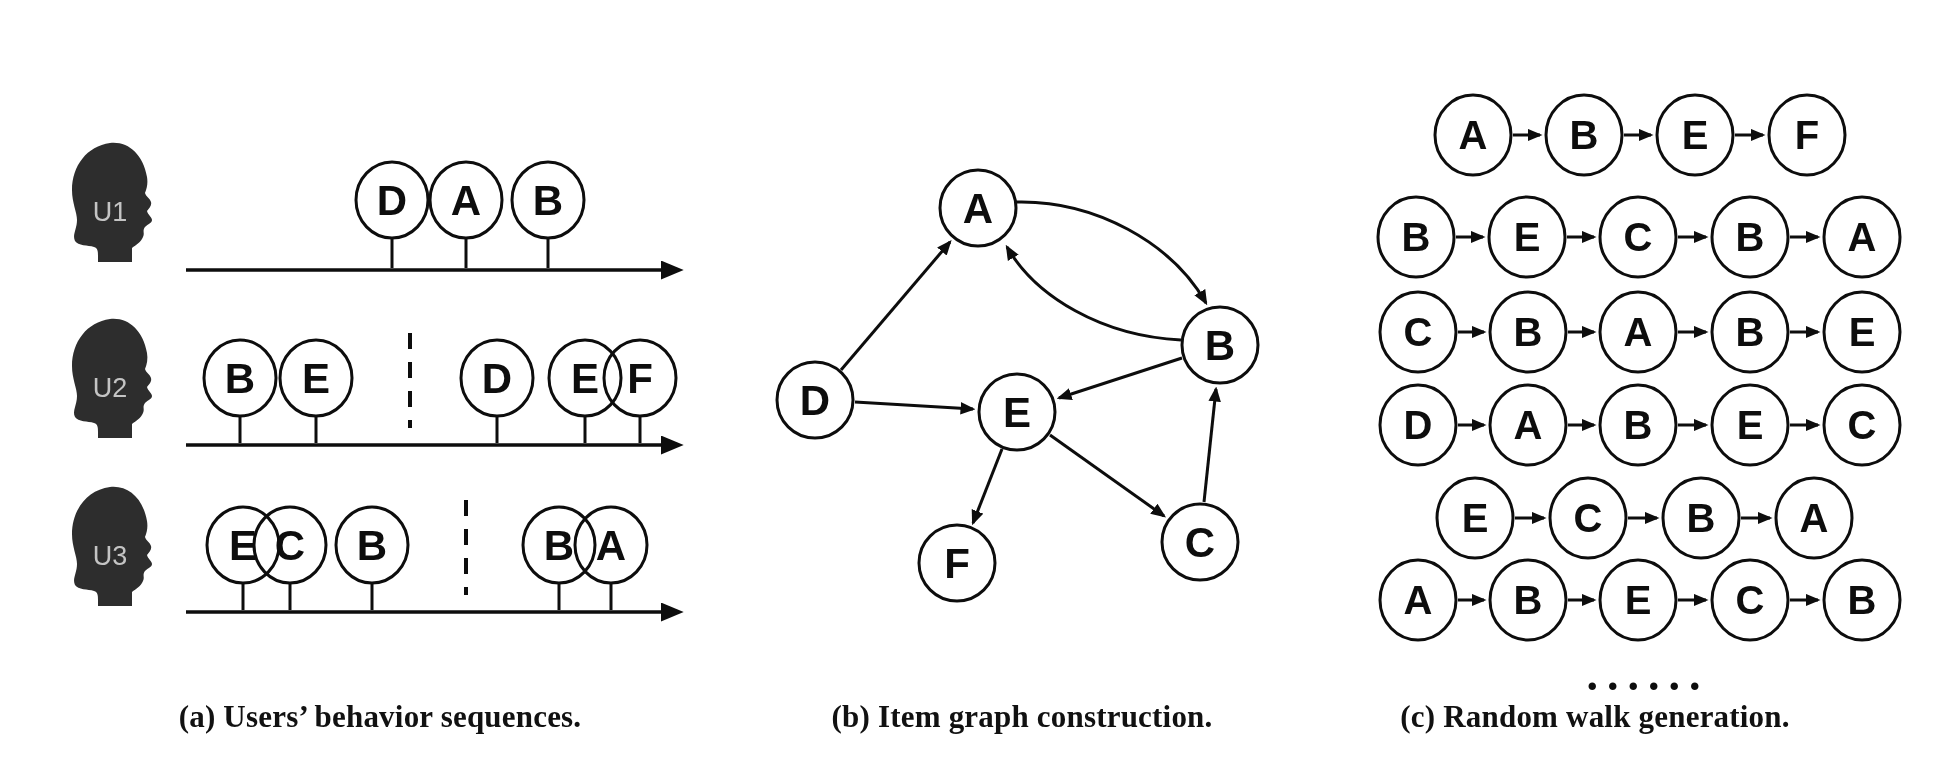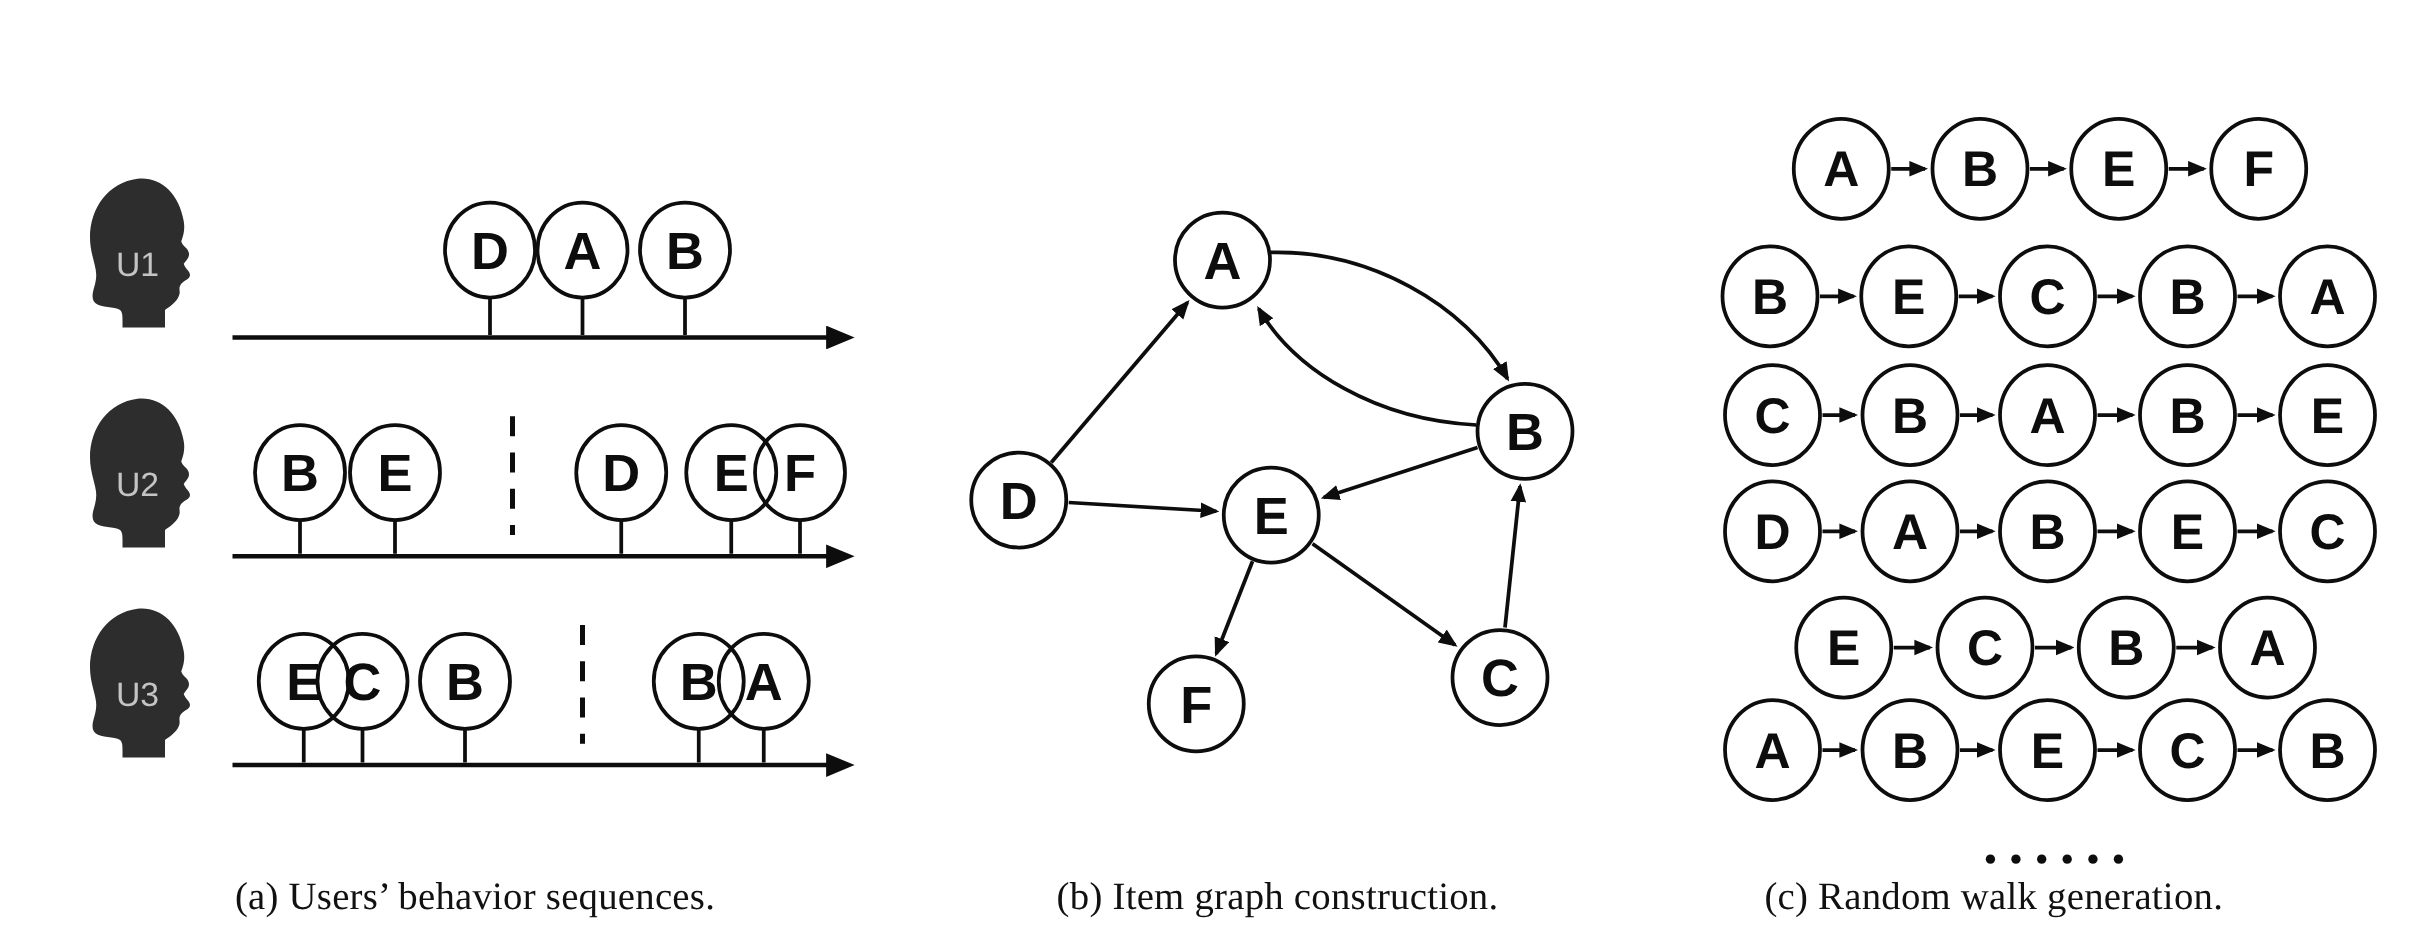--- a/index.html
+++ b/index.html
@@ -1,21 +1,21 @@
 <!DOCTYPE html>
 <html><head>
 <meta charset="utf-8">
 <style>
   html,body{margin:0;padding:0;background:#ffffff;}
   .figure{position:relative;width:1936px;height:758px;background:#ffffff;overflow:hidden;
           font-family:"Liberation Sans","DejaVu Sans",sans-serif;}
   .figure svg{position:absolute;left:0;top:0;}
   .caption{position:absolute;top:699px;width:640px;text-align:center;
            font-family:"Liberation Serif","DejaVu Serif",serif;
-           font-weight:400;font-size:31px;color:#111;letter-spacing:0.2px;}
+           font-weight:700;font-size:31px;color:#111;letter-spacing:0.2px;}
   
   text{text-anchor:middle;fill:#0d0d0d;}
   .item-letter{font:700 42px "Liberation Sans","DejaVu Sans",sans-serif;}
   .node-letter{font:700 42px "Liberation Sans","DejaVu Sans",sans-serif;}
   .walk-letter{font:700 40px "Liberation Sans","DejaVu Sans",sans-serif;}
   .head-label{font:400 27px "Liberation Sans","DejaVu Sans",sans-serif;fill:#c4c4c4;}
   .ellipsis-text{font:700 46px "Liberation Serif","DejaVu Serif",serif;letter-spacing:9px;}
   .ink{stroke:#0d0d0d;fill:none;}
   .w3{stroke-width:3px;}
   .w35{stroke-width:3.5px;}

